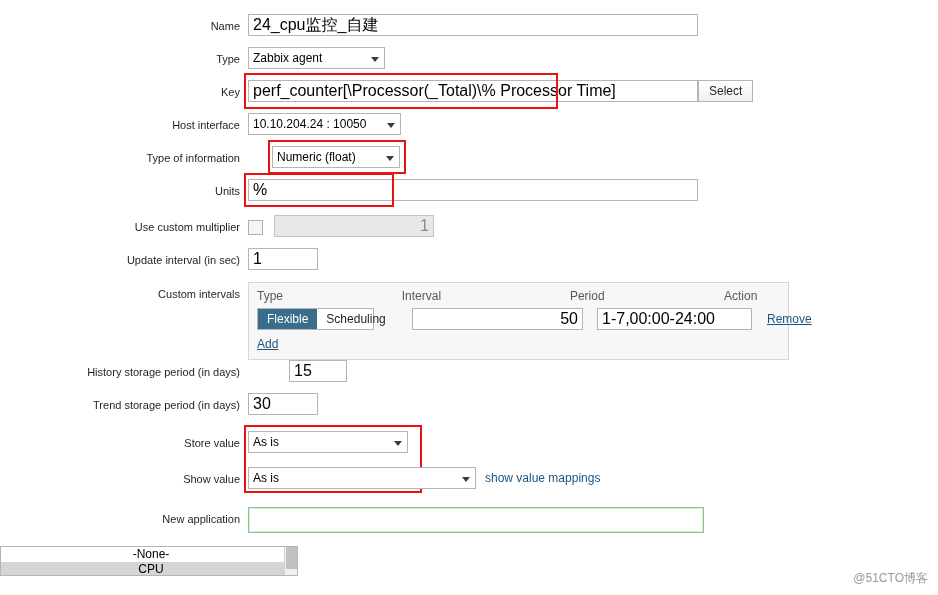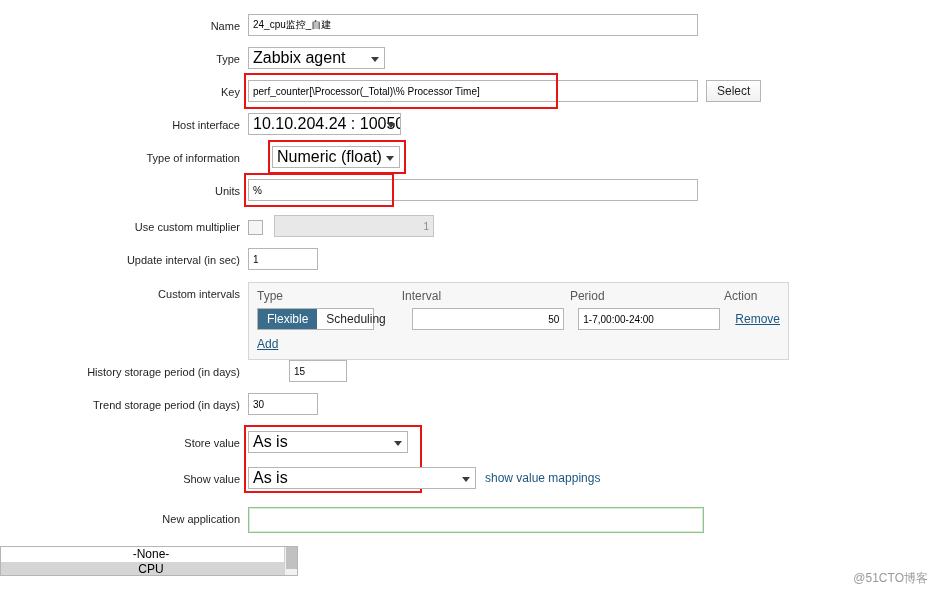--- a/index.html
+++ b/index.html
@@ -39,36 +39,36 @@
   }
   .field {
     position: relative;
   }
   input.txt {
     height: 22px;
     box-sizing: border-box;
     border: 1px solid #b5b5b5;
     background: #ffffff;
     font-family: "Liberation Sans", sans-serif;
-    font-size: 10px;
+    font-size: 16px;
     color: #000000;
     padding: 0 4px;
     outline: none;
   }
   input.txt:disabled {
     background: #e8e8e8;
     color: #8a8a8a;
     border-color: #c4c4c4;
   }
   .sel {
     height: 22px;
     box-sizing: border-box;
     border: 1px solid #b5b5b5;
     background: #ffffff;
-    font-size: 16px;
+    font-size: 12px;
     color: #000000;
     padding: 0 20px 0 4px;
     line-height: 20px;
     position: relative;
     white-space: nowrap;
     overflow: hidden;
   }
   .sel .arrow {
     position: absolute;
     right: 5px;
@@ -224,21 +224,21 @@
       </div>
     </div>
   </div>
 
   <div class="row">
     <div class="label">Key</div>
     <div class="field">
       <input class="txt" style="width: 450px;" value="perf_counter[\Processor(_Total)\% Processor Time]">
       <div class="redbox" style="left:-4px; top:-7px; width:314px; height:36px;"></div>
     </div>
-    <div class="field" style="margin-left:8px;">
+    <div class="field" style="margin-left:0;">
       <button class="btn">Select</button>
     </div>
   </div>
 
   <div class="row">
     <div class="label">Host interface</div>
     <div class="field">
       <div class="sel" style="width:153px;">
         <span>10.10.204.24 : 10050</span>
         <span class="arrow"></span>

